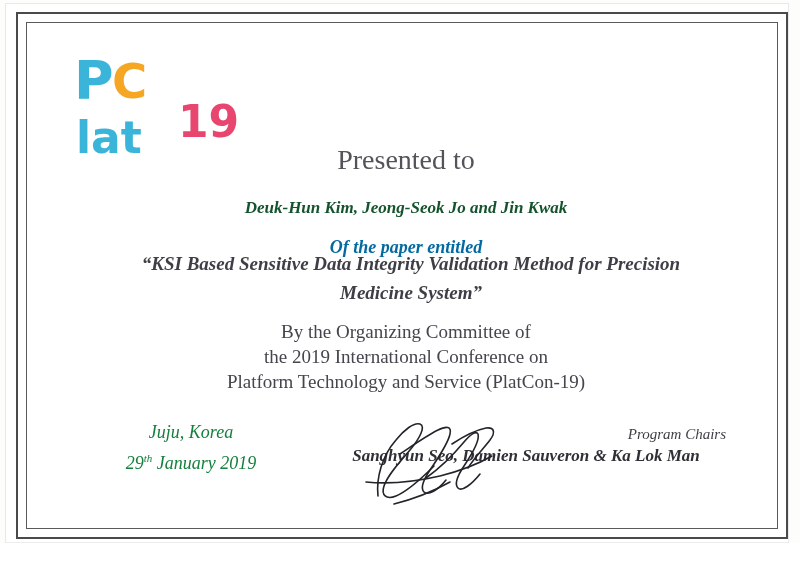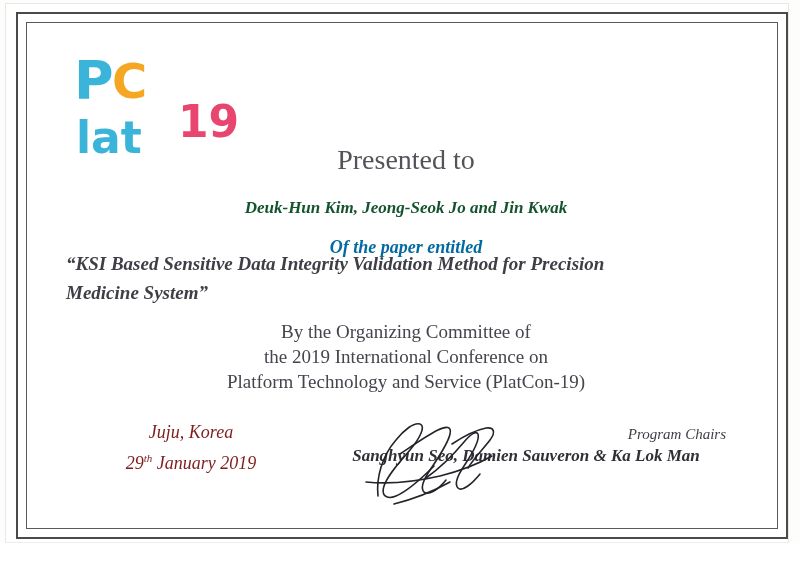--- a/index.html
+++ b/index.html
@@ -160,20 +160,21 @@
     color: #0369a1;
     font-family: "Liberation Serif", serif;
     margin-top: 13px;
   }
 
   .paper-title {
     position: absolute;
     left: 60px;
     top: 245px;
     width: 690px;
+    text-align: center;
     font-size: 19px;
     font-weight: bold;
     font-style: italic;
     line-height: 29px;
     color: #3e3e46;
     font-family: "Liberation Serif", serif;
   }
 
   .byline {
     position: absolute;
@@ -189,21 +190,21 @@
 
   .place {
     position: absolute;
     left: 75px;
     top: 415px;
     width: 220px;
     text-align: center;
     font-size: 18px;
     line-height: 26px;
     font-style: italic;
-    color: #7f1d1d;
+    color: #15803d;
     font-family: "Liberation Serif", serif;
   }
   .place sup {
     font-size: 11px;
   }
 
   .chairs-label {
     position: absolute;
     right: 62px;
     top: 422px;

